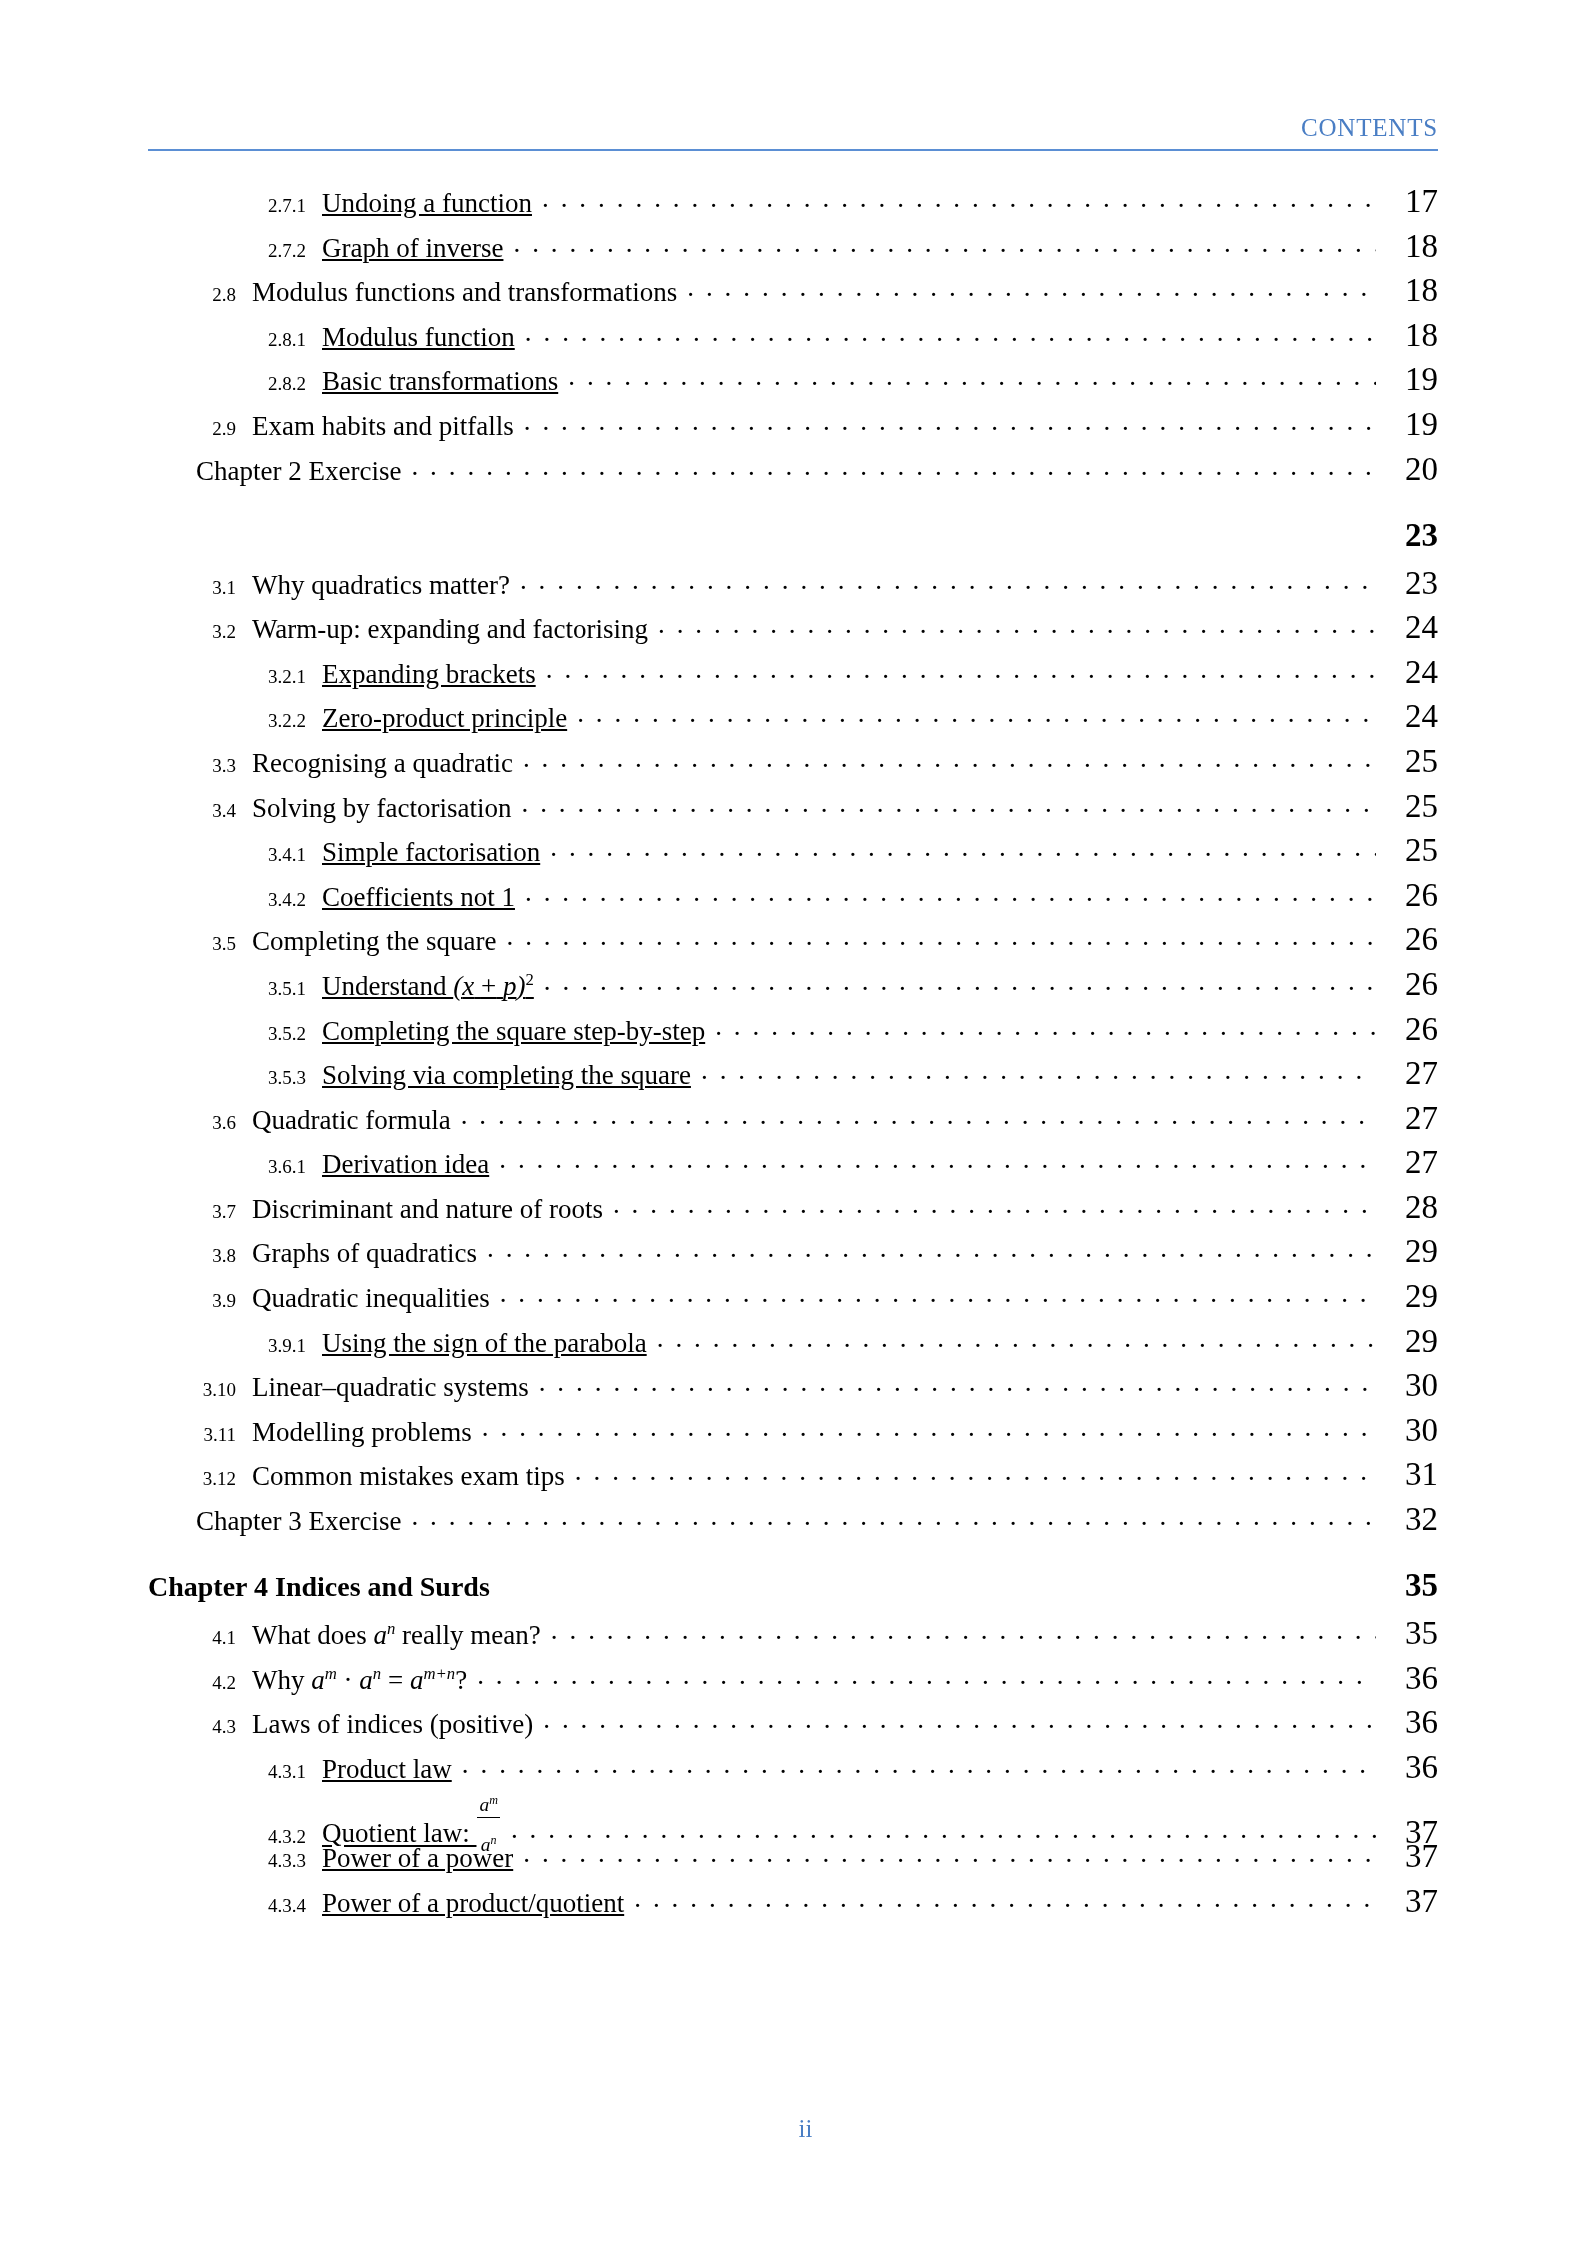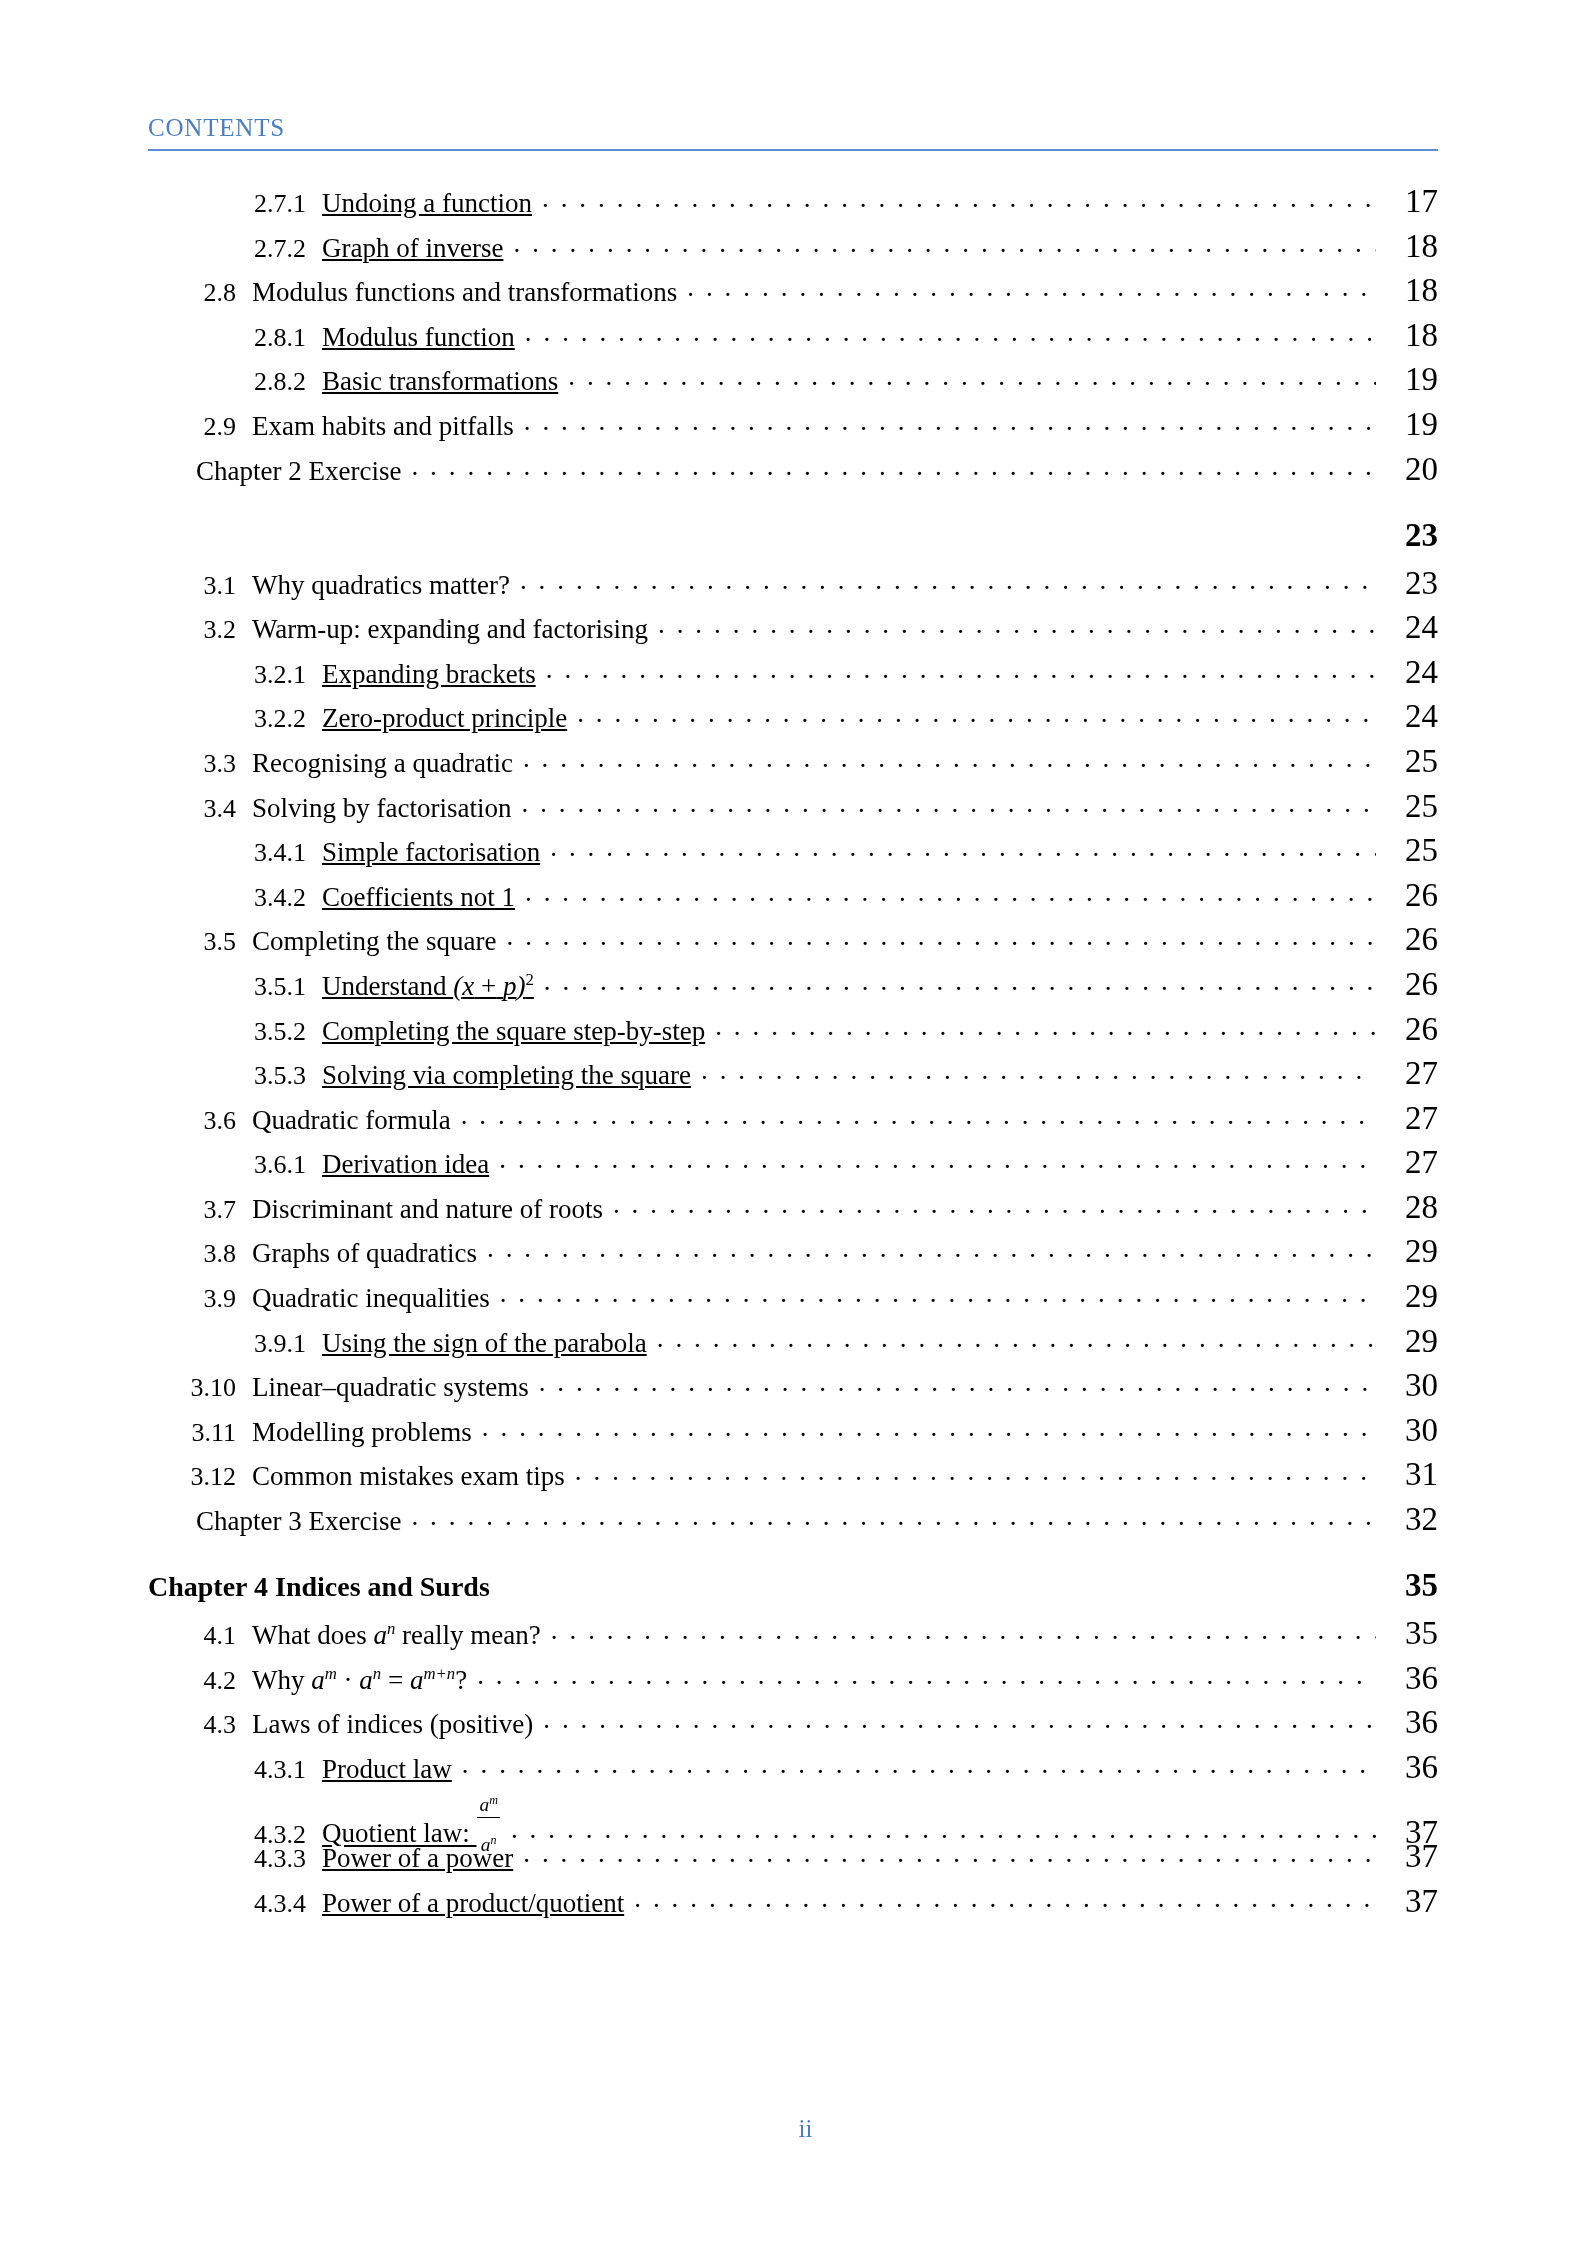--- a/index.html
+++ b/index.html
@@ -24,21 +24,21 @@
   }
 
   
   .header {
     position: absolute;
     left: 148px;
     top: 115px;
     width: 1290px;
   }
   .header-title {
-    text-align: left;
+    text-align: right;
     font-size: 25px;
     letter-spacing: 0.8px;
     color: #4a7ec4;
     font-family: "Liberation Serif", "DejaVu Serif", serif;
     line-height: 1;
   }
   .header-rule {
     margin-top: 9px;
     height: 2px;
     background: #5b8fd4;
@@ -61,21 +61,21 @@
     line-height: 1;
     height: 32px;
     margin-bottom: 12.6px;
     white-space: nowrap;
   }
 
   
   .num {
     flex: 0 0 auto;
     text-align: right;
-    font-size: 26px;
+    font-size: 19px;
   }
   .row.lvl-sec > .num   { width: 88px; }     
   .row.lvl-sub > .num   { width: 158px; }    
 
   .title {
     flex: 0 0 auto;
     padding-left: 14px;
     padding-right: 10px;
   }
   .row.lvl-sec > .title { padding-left: 16px; }

